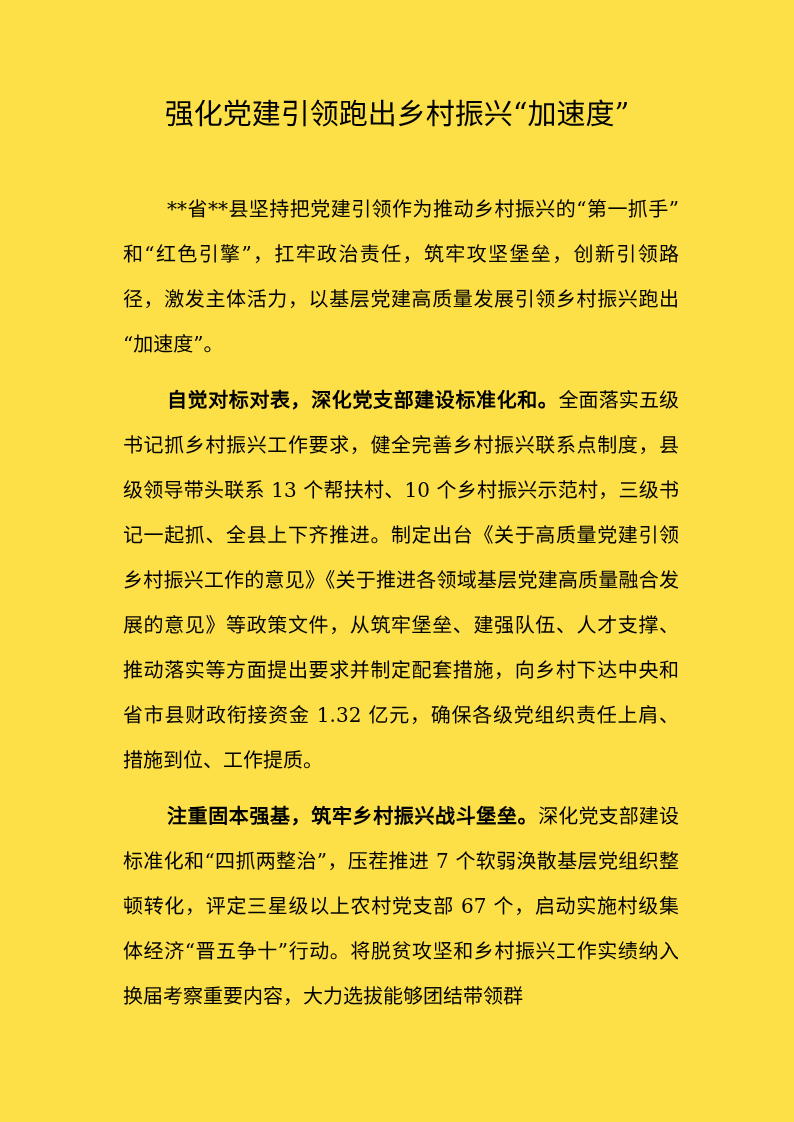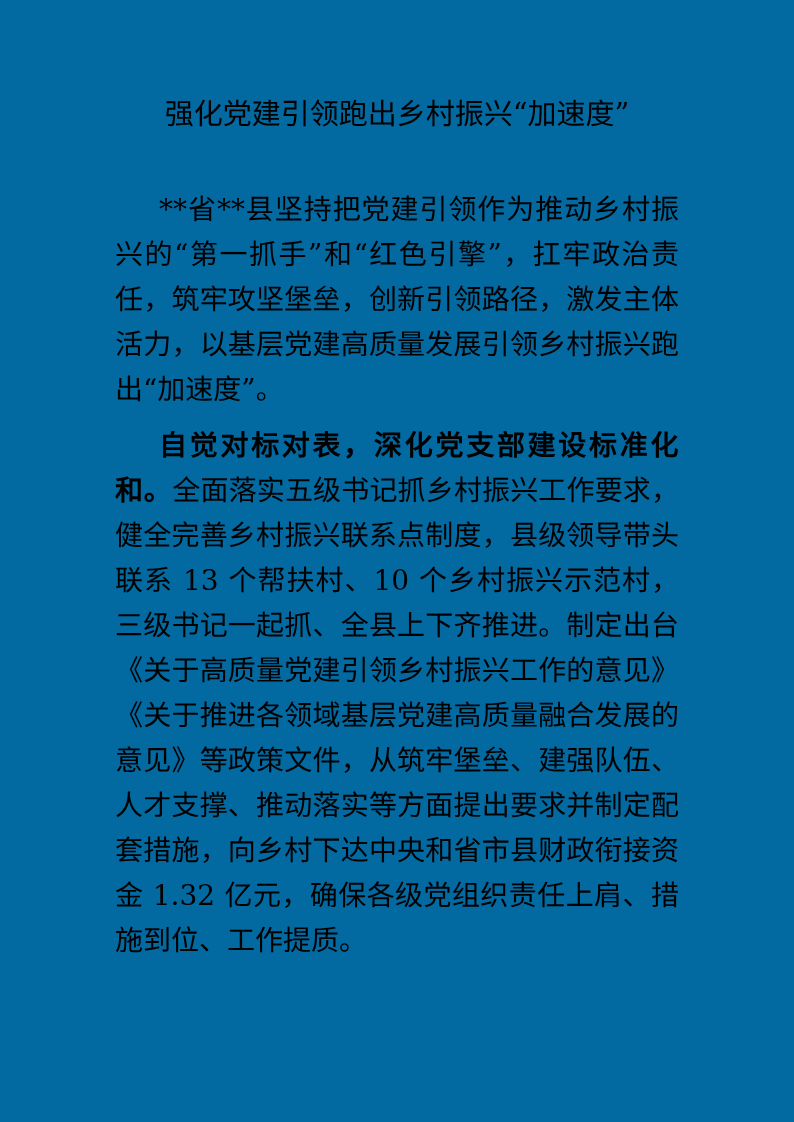--- a/index.html
+++ b/index.html
@@ -4,43 +4,43 @@
 <style>
   html, body {
     margin: 0;
     padding: 0;
     background: #ffffff;
   }
   .page {
     position: relative;
     width: 794px;
     height: 1122px;
-    background: #0369a1;
+    background: #fde047;
     overflow: hidden;
     color: #000000;
   }
   .content {
     padding: 0 115px;
   }
   .doc-title {
     margin: 96px 0 0 0;
     text-align: center;
     font-family: "DejaVu Serif", "Liberation Serif", serif;
     font-weight: 400;
     font-size: 29px;
     line-height: 36px;
     color: #000000;
   }
   .body-text {
     margin-top: 55px;
   }
   .para {
-    margin: 0 0 11px 0;
+    margin: 0 0 11px 8px;
     font-family: "DejaVu Serif", "Liberation Serif", serif;
-    font-size: 28px;
+    font-size: 20px;
     line-height: 45px;
     text-align: justify;
     text-indent: 44px;
     color: #000000;
     word-break: break-all;
   }
   .para .lead {
     font-family: "DejaVu Sans", "Liberation Sans", sans-serif;
     font-weight: 700;
     letter-spacing: 0.5px;
@@ -53,16 +53,17 @@
   <div class="content">
 
     <h1 class="doc-title">强化党建引领跑出乡村振兴“加速度”</h1>
 
     <div class="body-text">
 
       <p class="para"><span class="lead"></span><span>**省**县坚持把党建引领作为推动乡村振兴的“第一抓手”和“红色引擎”，扛牢政治责任，筑牢攻坚堡垒，创新引领路径，激发主体活力，以基层党建高质量发展引领乡村振兴跑出“加速度”。</span></p>
 
       <p class="para"><span class="lead">自觉对标对表，深化党支部建设标准化和。</span><span>全面落实五级书记抓乡村振兴工作要求，健全完善乡村振兴联系点制度，县级领导带头联系 13 个帮扶村、10 个乡村振兴示范村，三级书记一起抓、全县上下齐推进。制定出台《关于高质量党建引领乡村振兴工作的意见》《关于推进各领域基层党建高质量融合发展的意见》等政策文件，从筑牢堡垒、建强队伍、人才支撑、推动落实等方面提出要求并制定配套措施，向乡村下达中央和省市县财政衔接资金 1.32 亿元，确保各级党组织责任上肩、措施到位、工作提质。</span></p>
 
+      <p class="para"><span class="lead">注重固本强基，筑牢乡村振兴战斗堡垒。</span><span>深化党支部建设标准化和“四抓两整治”，压茬推进 7 个软弱涣散基层党组织整顿转化，评定三星级以上农村党支部 67 个，启动实施村级集体经济“晋五争十”行动。将脱贫攻坚和乡村振兴工作实绩纳入换届考察重要内容，大力选拔能够团结带领群</span></p>
 
     </div>
   </div>
 </div>
 
 </body></html>

